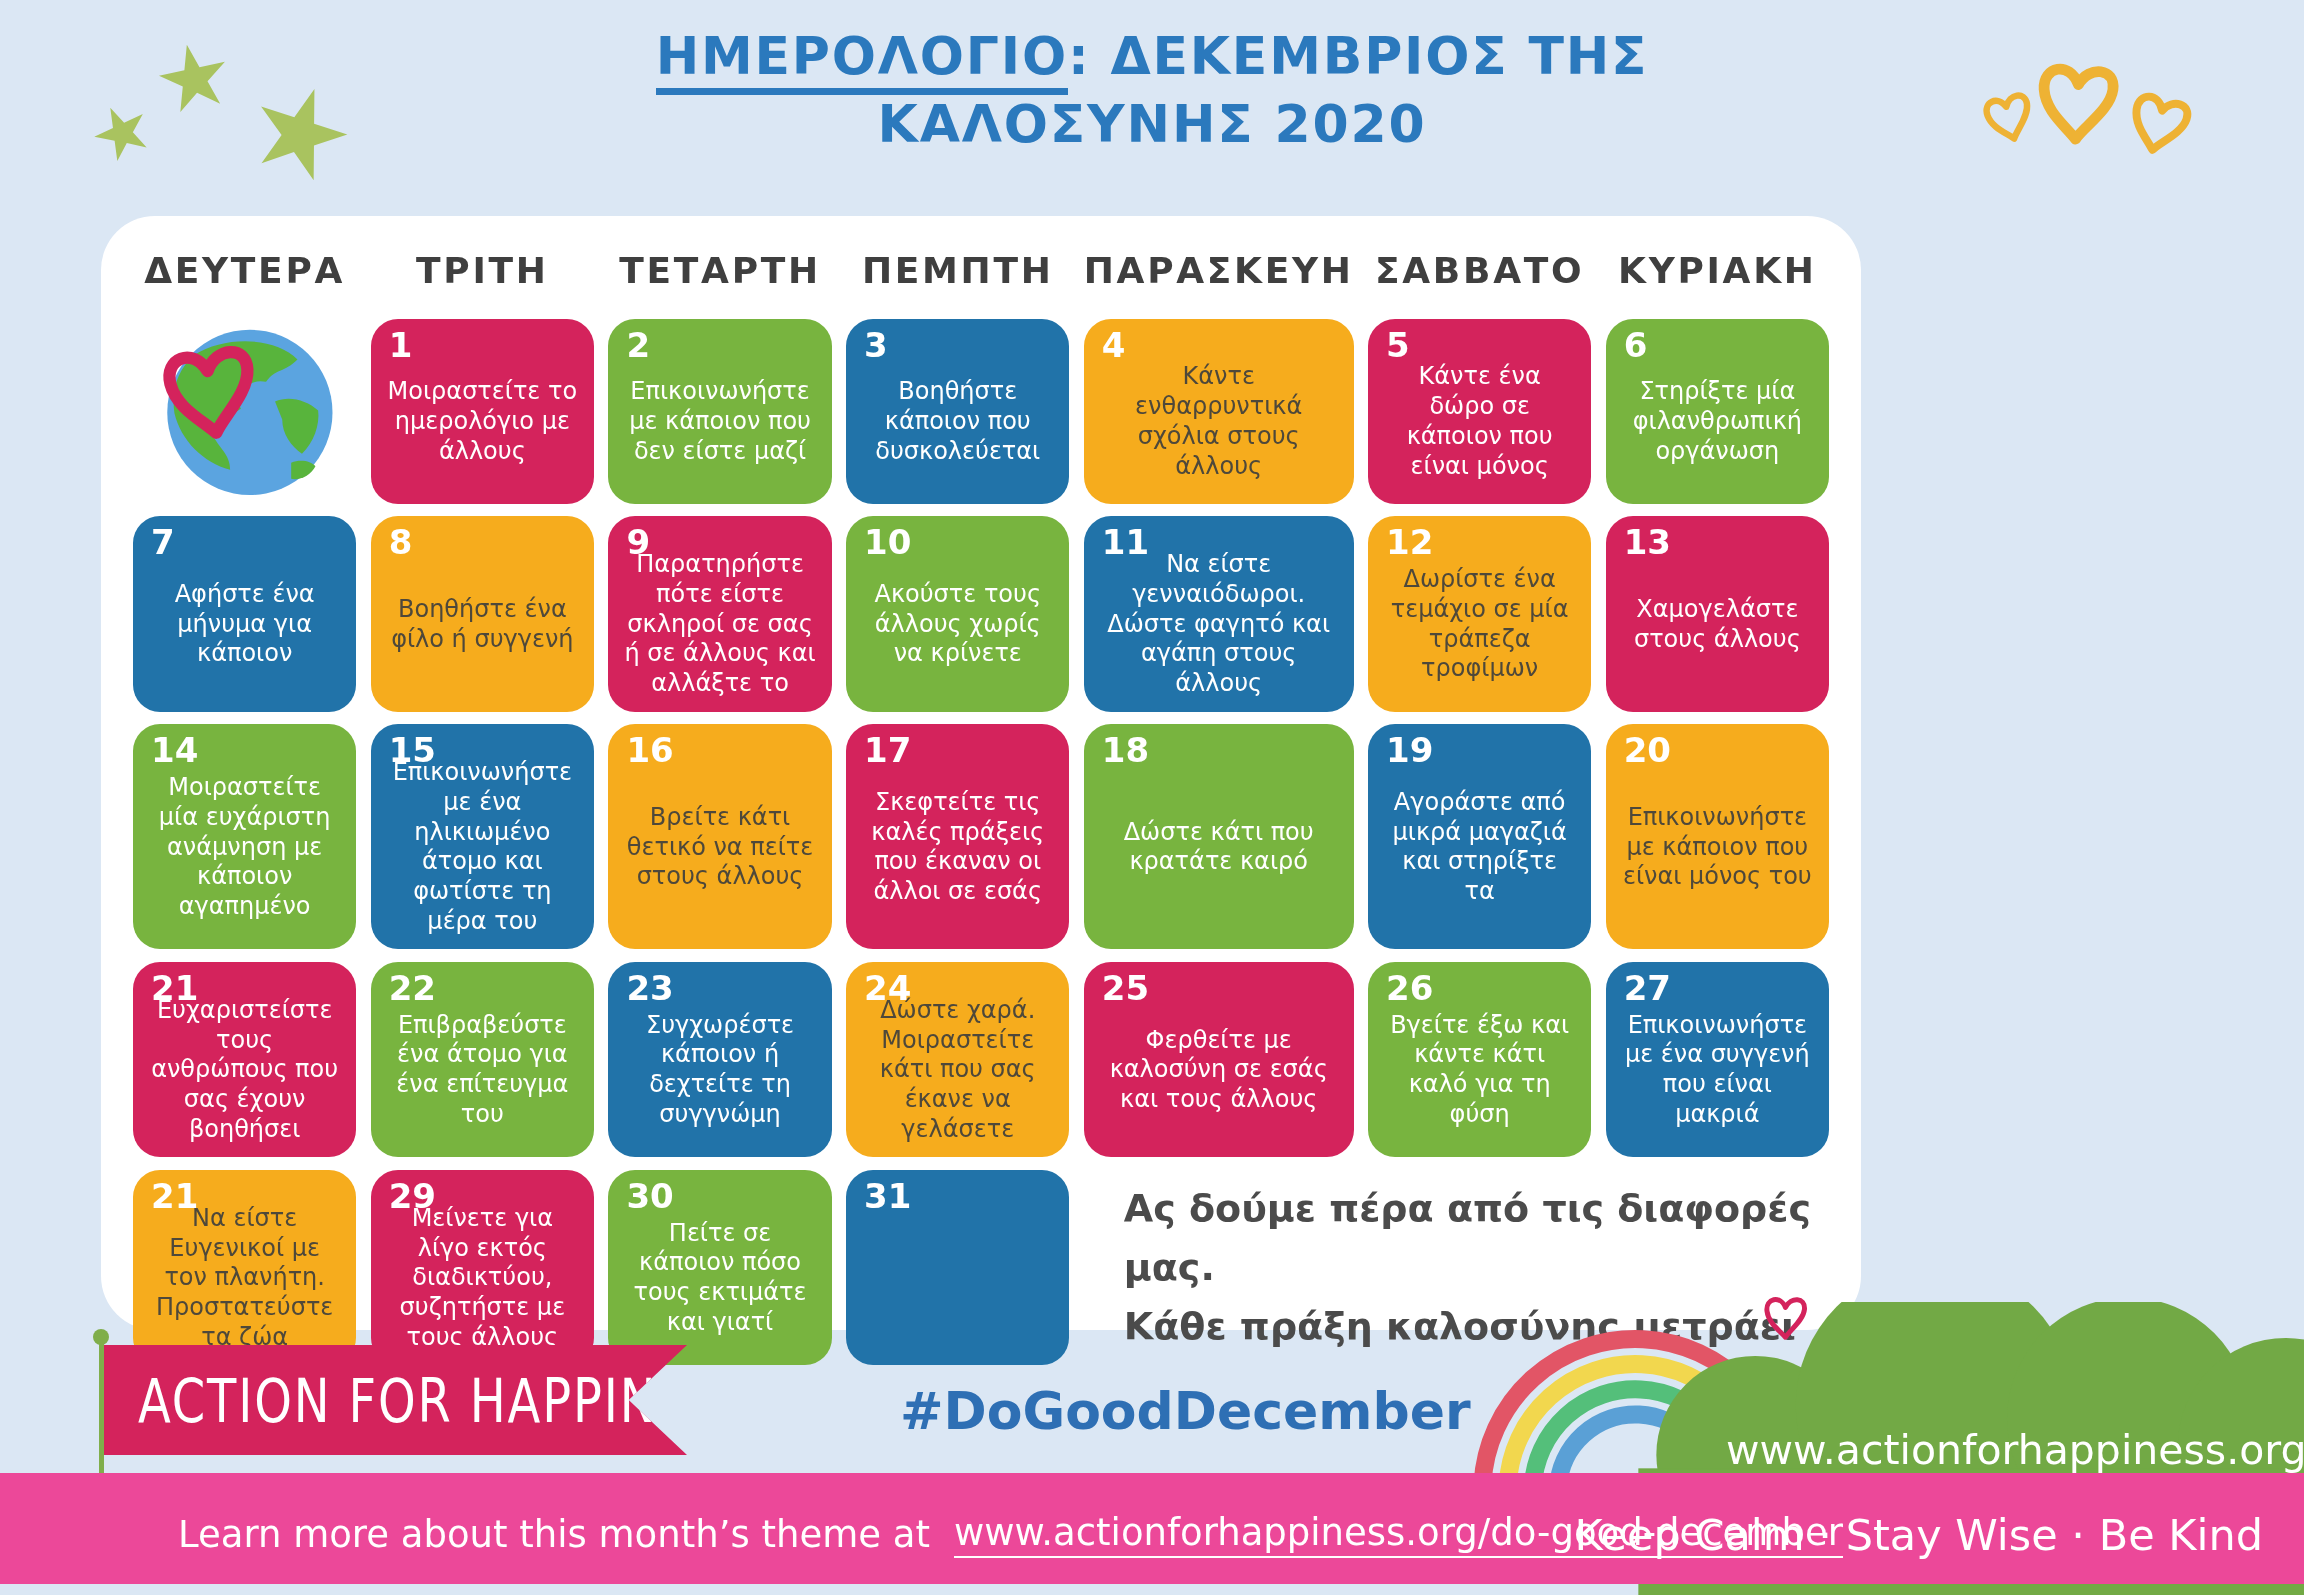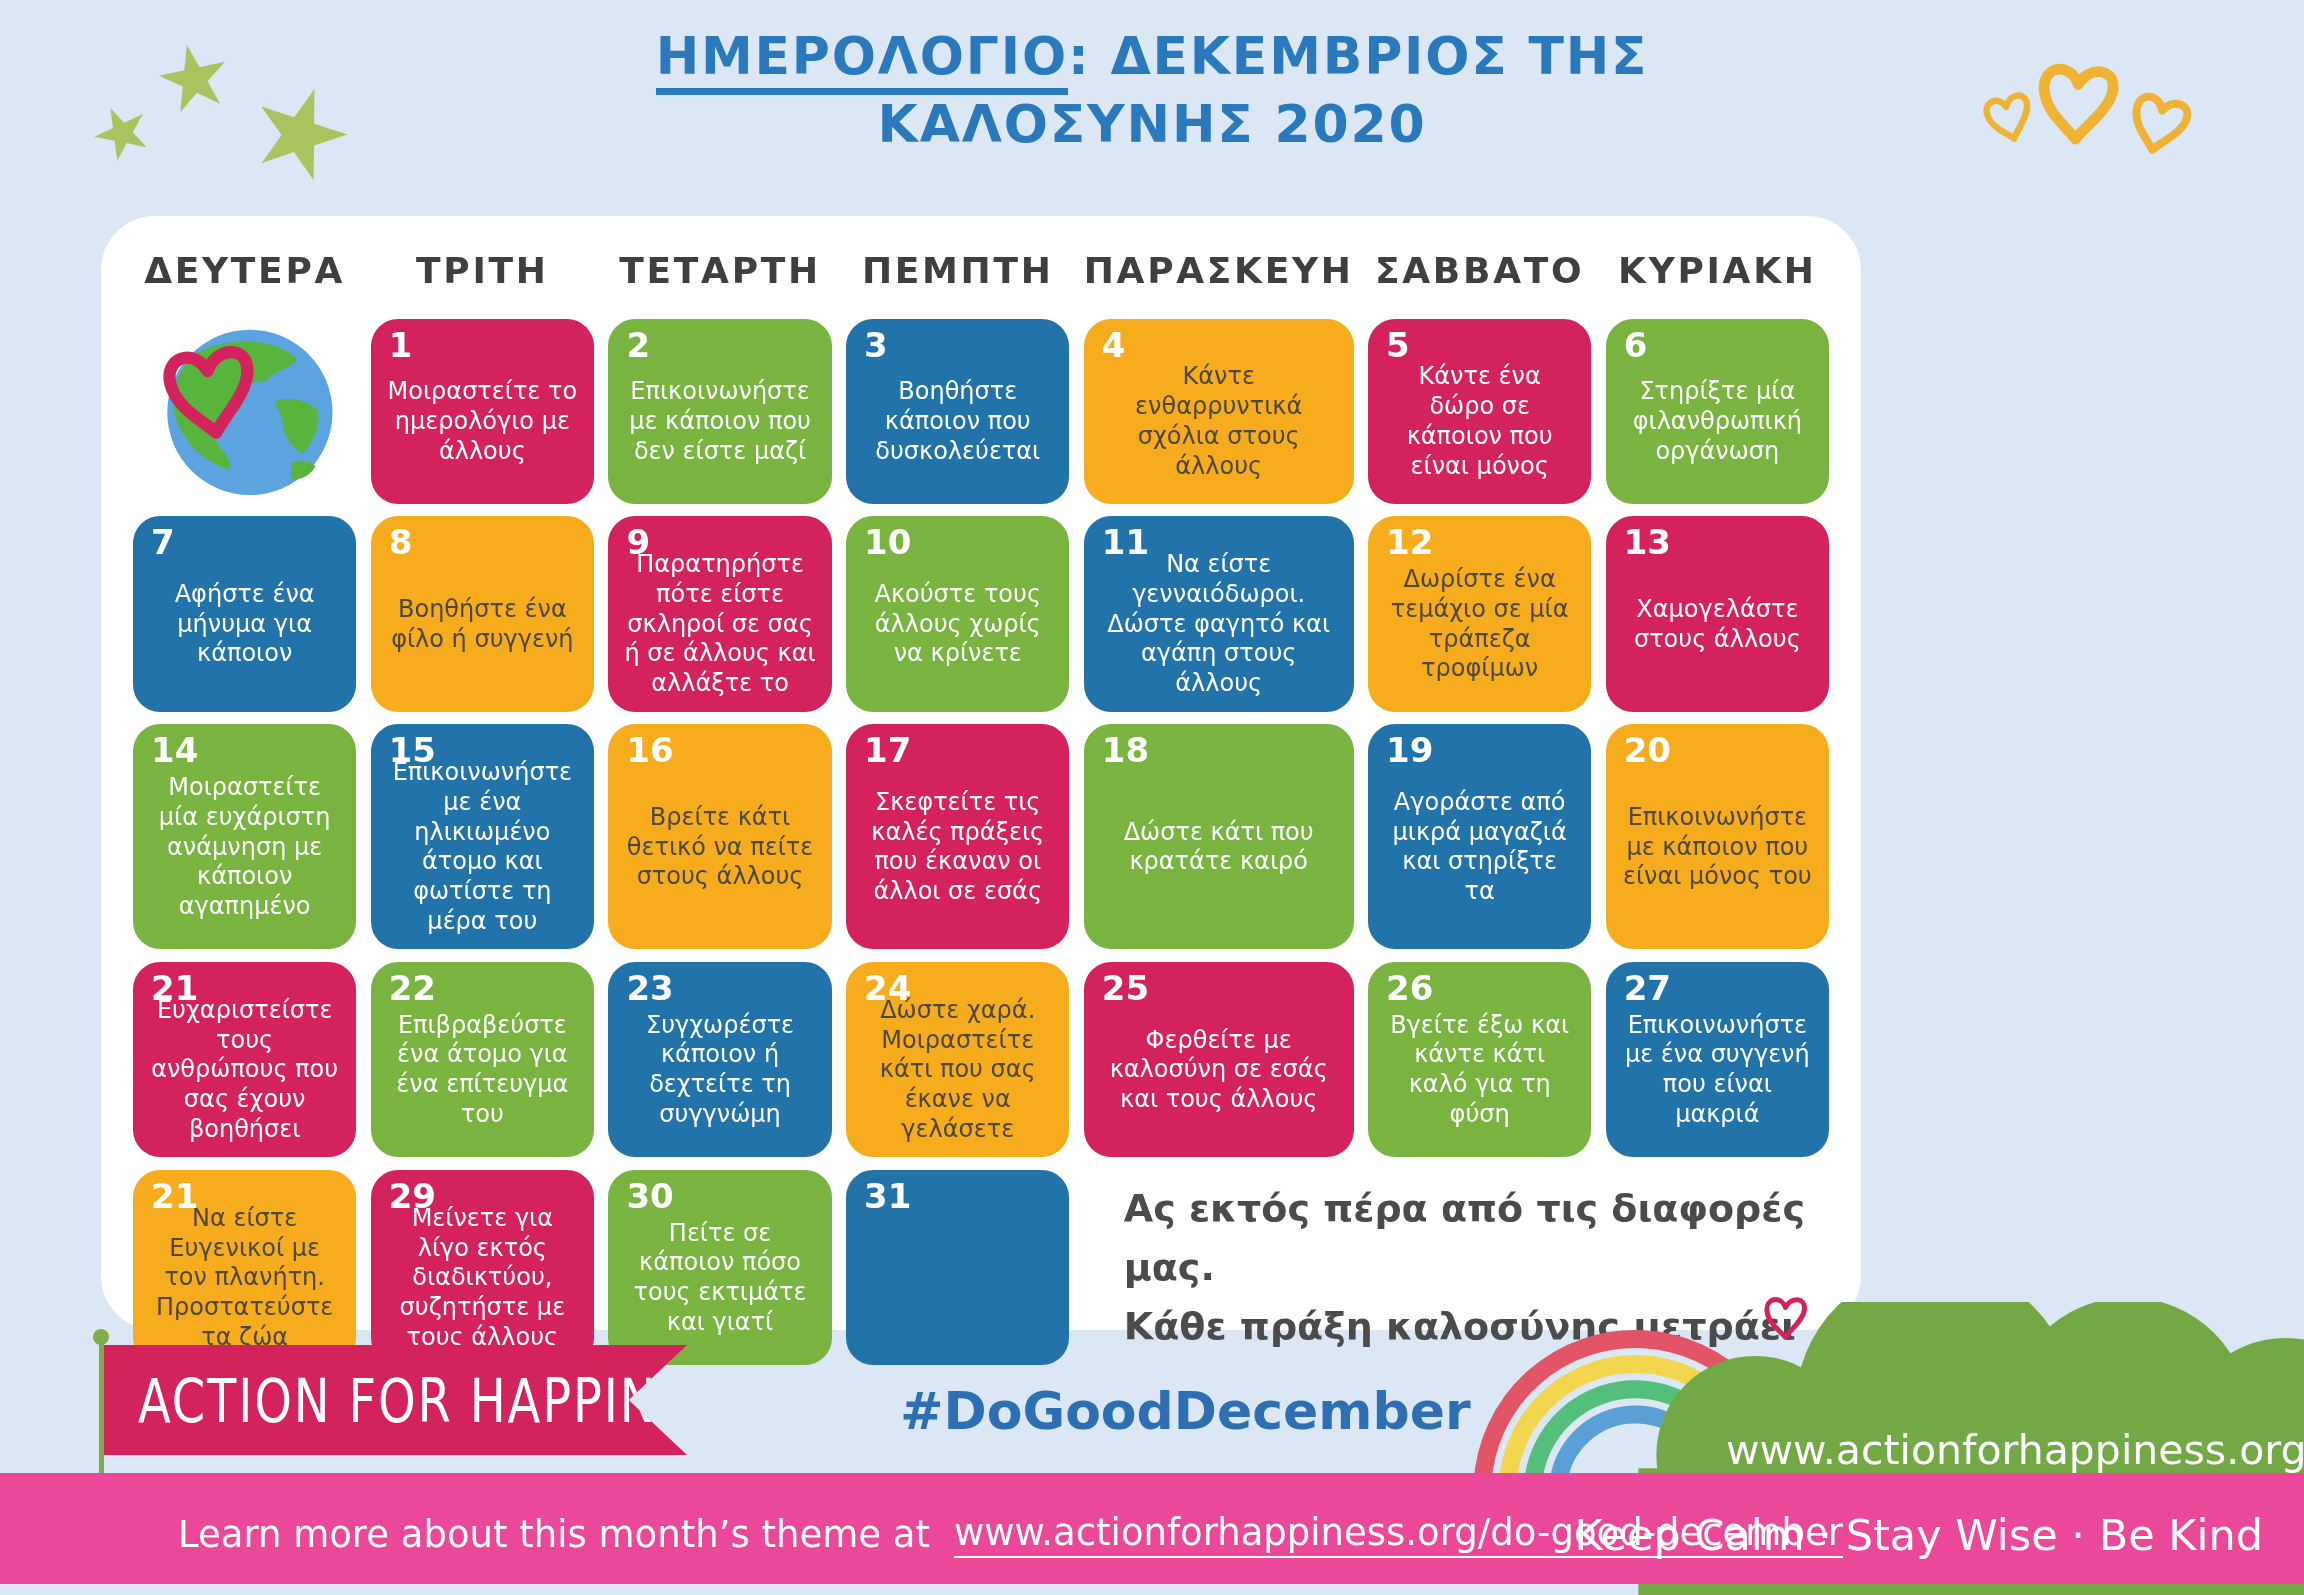--- a/index.html
+++ b/index.html
@@ -197,21 +197,21 @@
             <span class="cell-num">29</span>
             <span class="cell-text">Μείνετε για λίγο εκτός διαδικτύου, συζητήστε με τους άλλους</span>
           </div><div class="cell green">
             <span class="cell-num">30</span>
             <span class="cell-text">Πείτε σε κάποιον πόσο τους εκτιμάτε και γιατί</span>
           </div><div class="cell blue">
             <span class="cell-num">31</span>
           </div></div>
 
       <div class="message">
-        <div>Ας εκτός πέρα από τις διαφορές μας.</div>
+        <div>Ας δούμε πέρα από τις διαφορές μας.</div>
         <div>Κάθε πράξη καλοσύνης μετράει</div>
         <span class="mini-heart">
           <svg width="47" height="52" viewBox="0 0 104 110">
             <path transform="translate(2,2)" d="M50 34 C38 6 6 14 9 42 C12 68 36 84 50 100 C60 84 90 62 92 38 C94 12 62 10 50 34 Z" fill="none" stroke="#d4235c" stroke-width="11" stroke-linecap="round" stroke-linejoin="round"></path>
           </svg>
         </span>
       </div>
 
     </div>
   </div>

